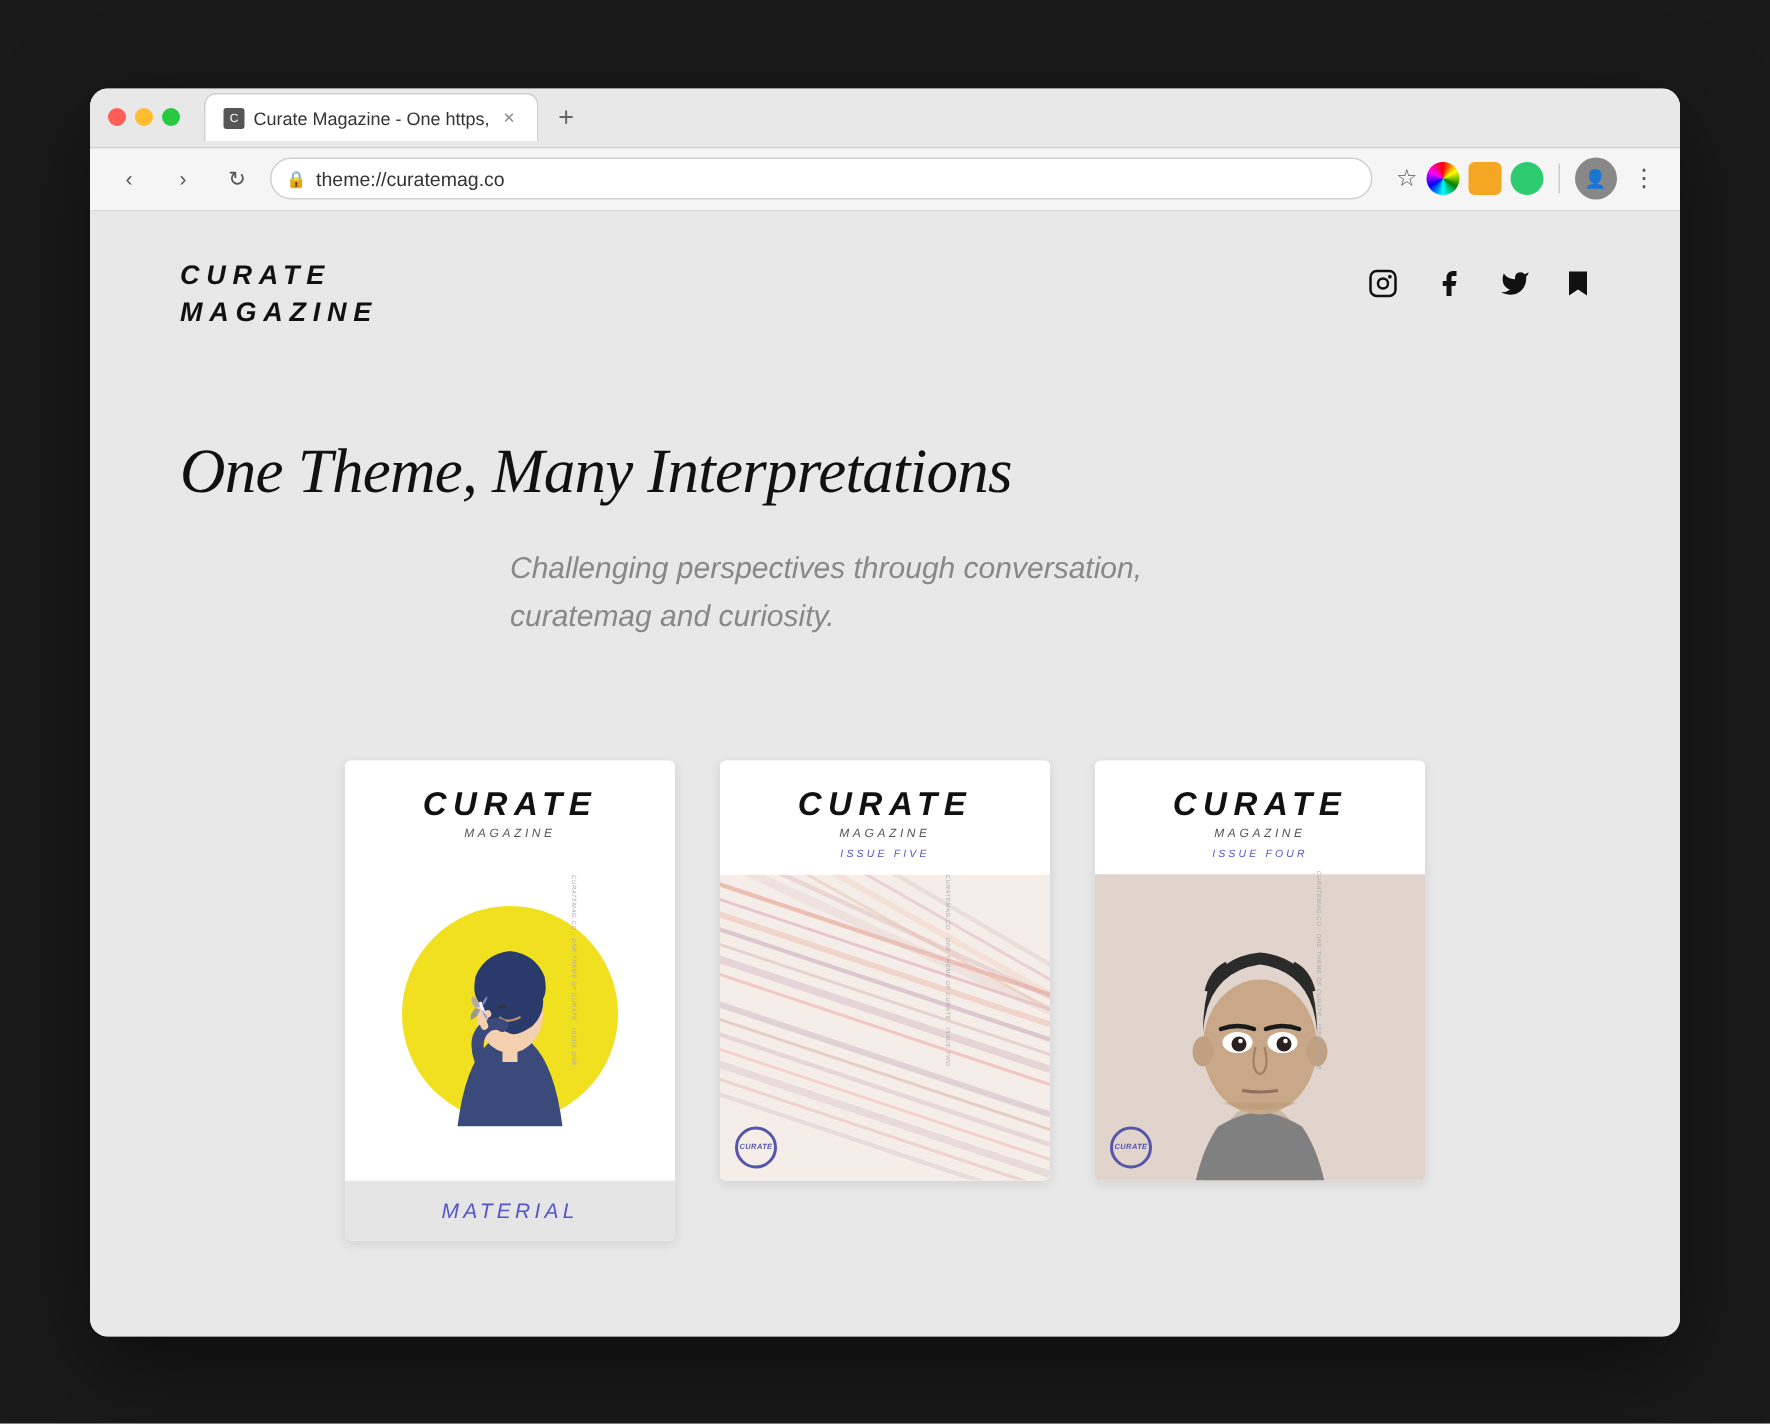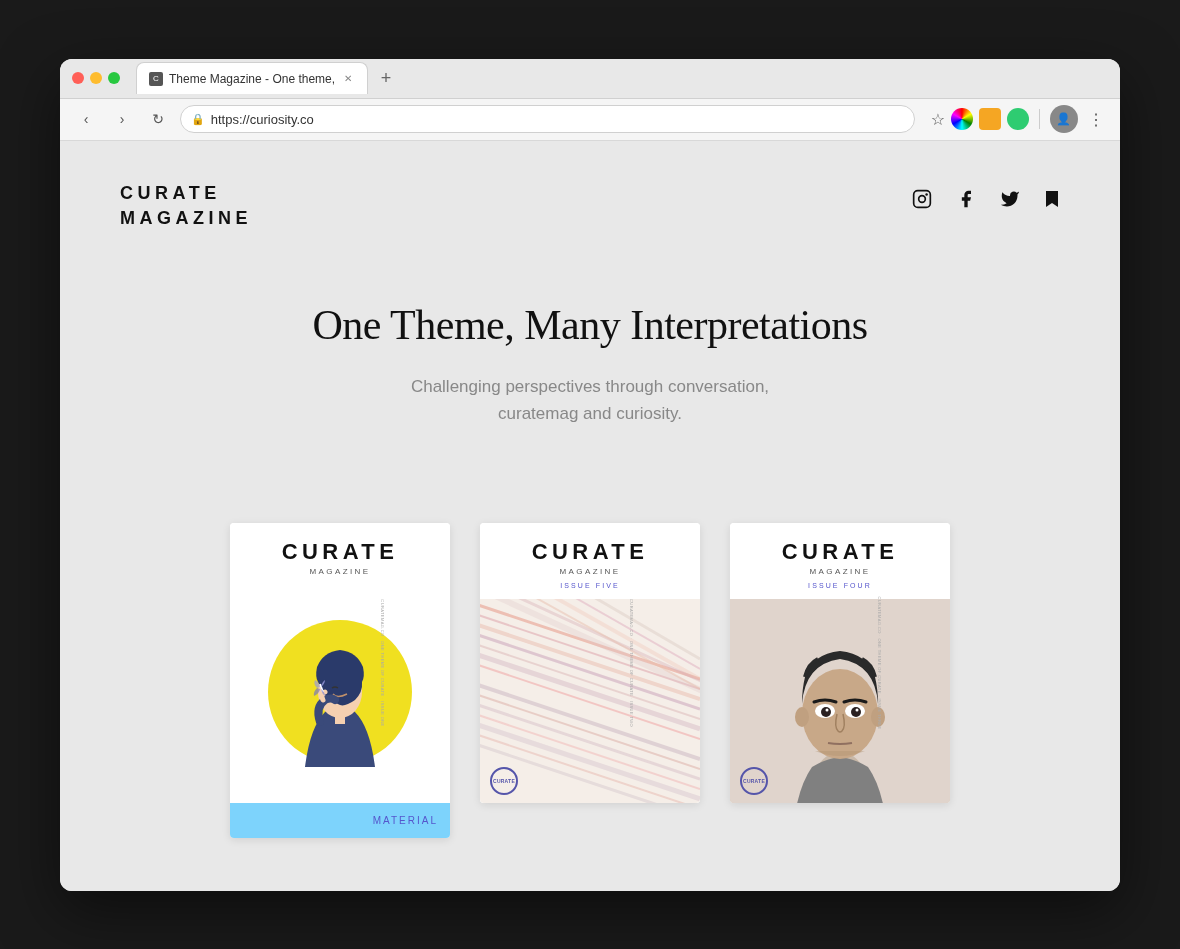--- a/index.html
+++ b/index.html
@@ -166,21 +166,22 @@
       color: #555;
       font-size: 16px;
       cursor: pointer;
       padding: 0 4px;
     }
 
     
     .website-content {
       background: #e8e8e8;
       min-height: 750px;
-      padding: 40px 60px;
+      padding: 30px 60px;
+      font-style: italic;
     }
 
     .site-header {
       display: flex;
       justify-content: space-between;
       align-items: flex-start;
       margin-bottom: 50px;
     }
 
     .site-logo {
@@ -200,39 +201,38 @@
       padding-top: 8px;
     }
 
     .social-icon {
       color: #111;
       font-size: 18px;
       cursor: pointer;
     }
 
     .hero-section {
-      text-align: center;
       padding: 20px 0 60px;
     }
 
     .hero-title {
       font-family: 'Georgia', serif;
       font-size: 42px;
       font-weight: 400;
       color: #111;
       margin-bottom: 24px;
       letter-spacing: -0.5px;
     }
 
     .hero-subtitle {
-      font-size: 17px;
+      font-size: 20px;
       color: #888;
       line-height: 1.6;
       max-width: 500px;
-      margin: 16px auto;
+      margin: 0 auto;
     }
 
     .magazines-grid {
       display: flex;
       gap: 30px;
       justify-content: center;
       align-items: flex-start;
       margin-top: 20px;
     }
 
@@ -314,26 +314,26 @@
       width: 100%;
       height: 210px;
       margin-top: 10px;
       position: relative;
       overflow: hidden;
       background: #d0c8bc;
     }
 
     .magazine-label {
       padding: 12px;
-      text-align: right;
-      font-size: 10px;
+      text-align: center;
+      font-size: 14px;
       letter-spacing: 0.2em;
       text-transform: uppercase;
       color: #5555cc;
-      background: #7dd3fc;
+      background: #e5e5e5;
     }
 
     .curate-stamp {
       position: absolute;
       bottom: 8px;
       left: 10px;
       width: 28px;
       height: 28px;
       border-radius: 50%;
       border: 2px solid #5555aa;
@@ -365,34 +365,34 @@
 
   <div class="browser-titlebar">
     <div class="traffic-lights">
       <div class="traffic-light tl-close"></div>
       <div class="traffic-light tl-minimize"></div>
       <div class="traffic-light tl-maximize"></div>
     </div>
     <div class="tab-bar">
       <div class="tab">
         <div class="tab-favicon">C</div>
-        <span>Theme Magazine - One theme,</span>
+        <span>Curate Magazine - One https,</span>
         <div class="tab-close-btn">✕</div>
       </div>
       <div class="new-tab-btn">+</div>
     </div>
   </div>
 
   <div class="browser-navbar">
     <div class="nav-btn">‹</div>
     <div class="nav-btn">›</div>
     <div class="nav-btn">↻</div>
     <div class="address-bar">
       <span class="lock-icon">🔒</span>
-      <span>https://curiosity.co</span>
+      <span>theme://curatemag.co</span>
     </div>
     <div class="browser-actions">
       <div style="font-size:16px;color:#555;cursor:pointer;">☆</div>
       <div class="ext-colorful"></div>
       <div class="ext-yellow"></div>
       <div class="ext-green"></div>
       <div style="width:1px;height:20px;background:#ccc;margin:0 4px;"></div>
       <div class="profile-btn">👤</div>
       <div class="browser-menu-btn">⋮</div>
     </div>

